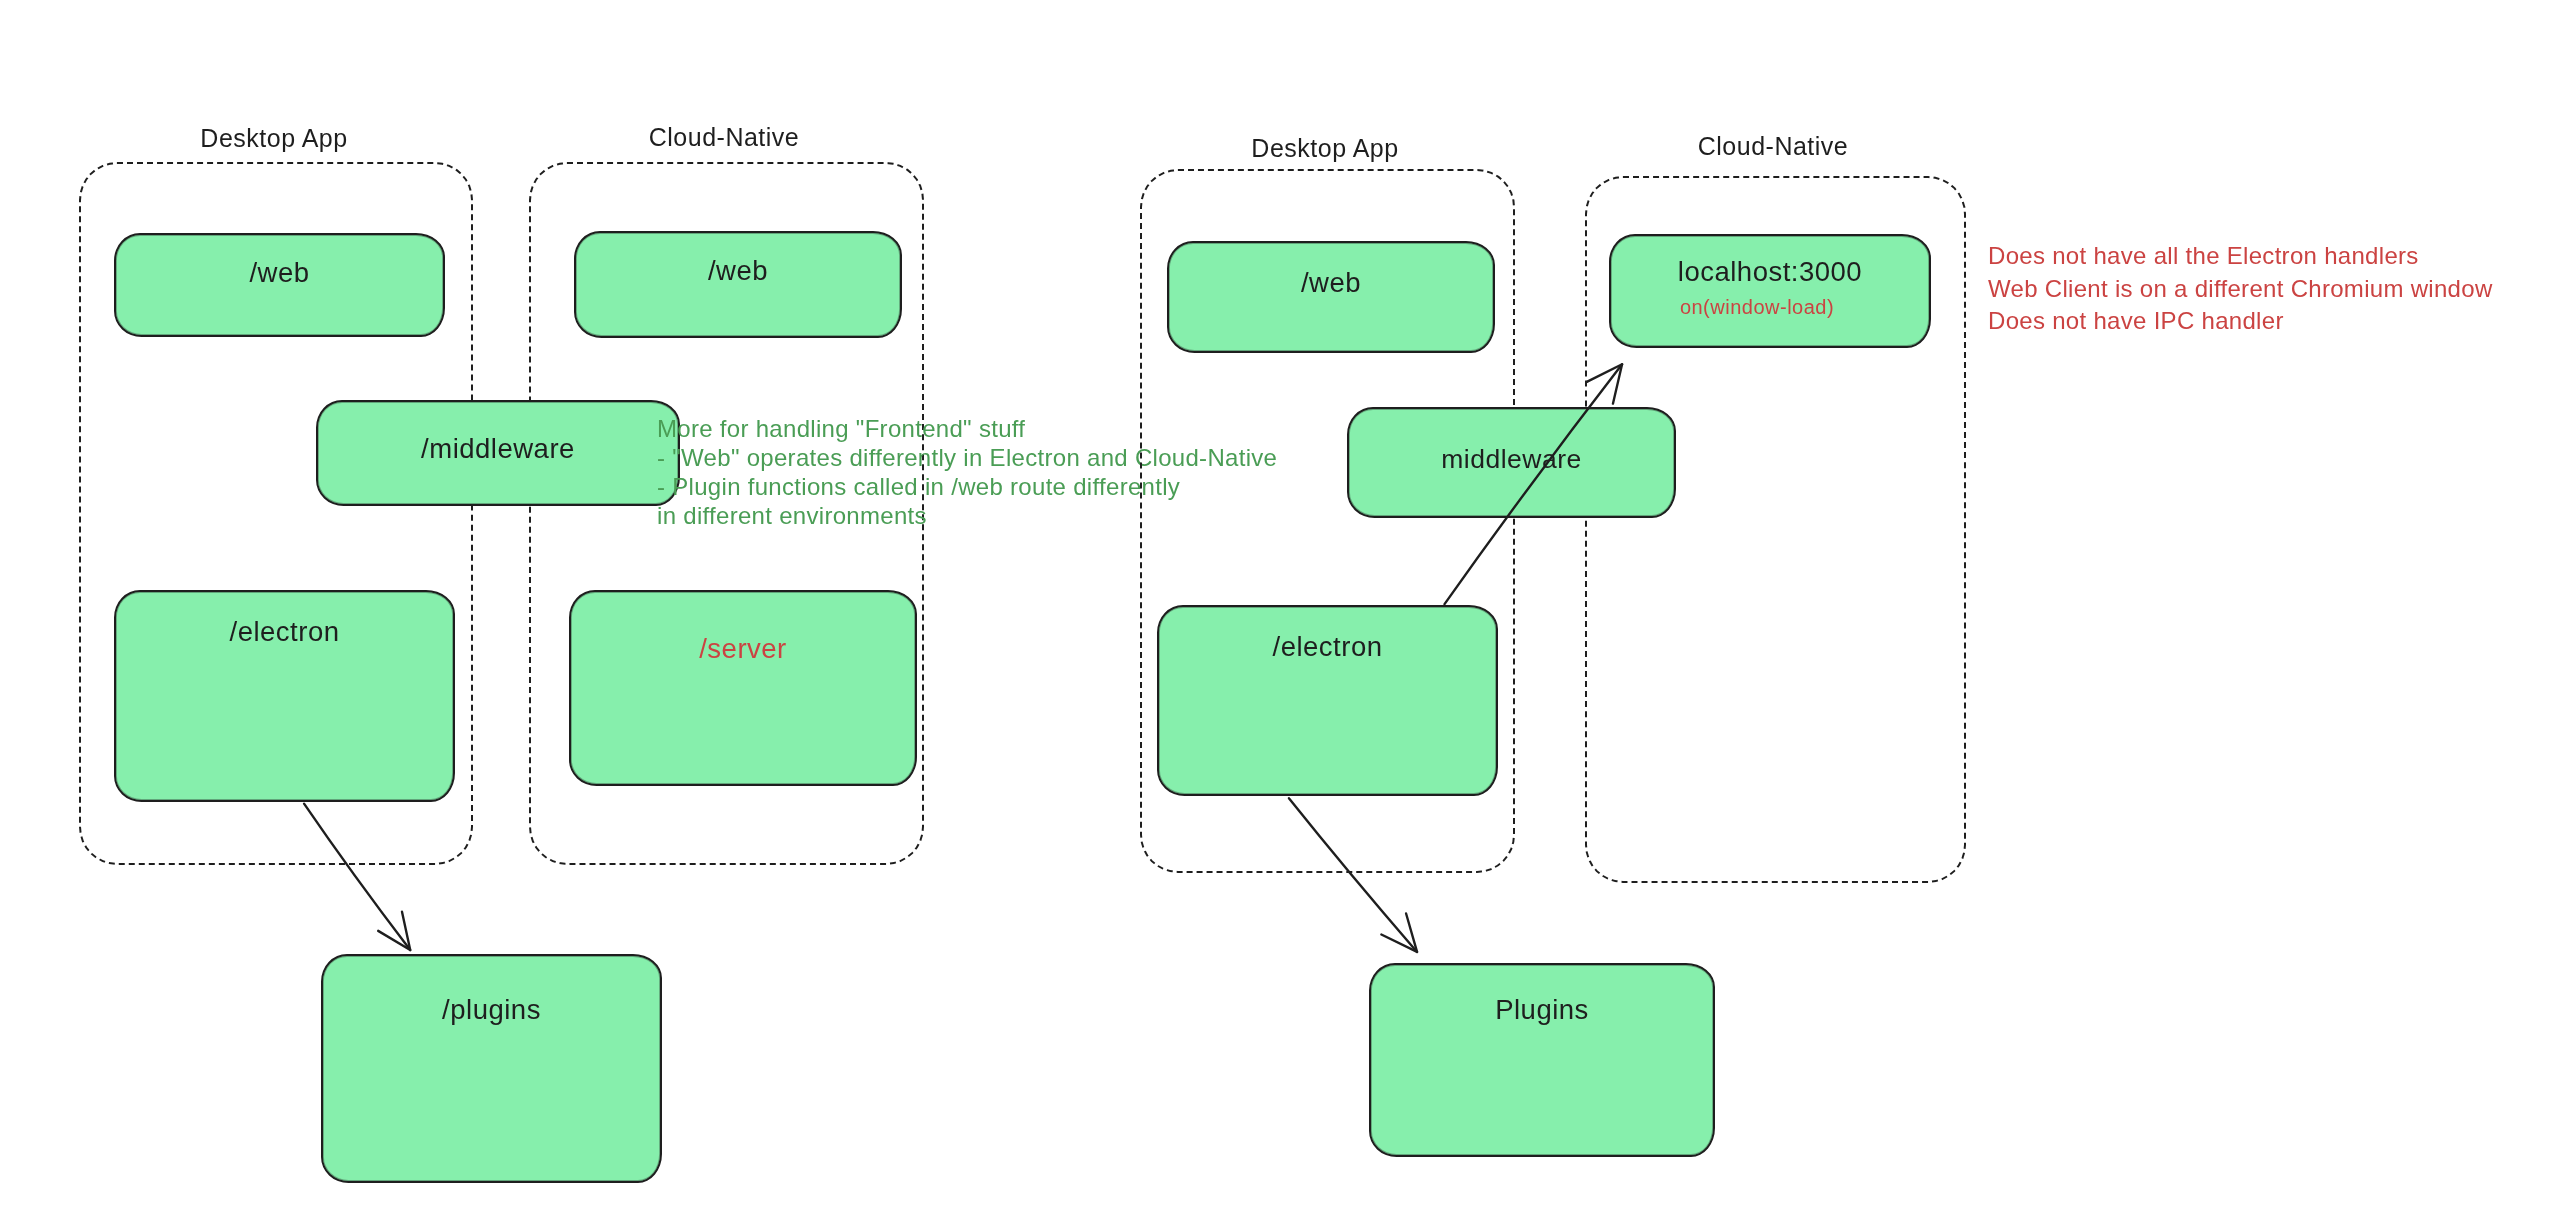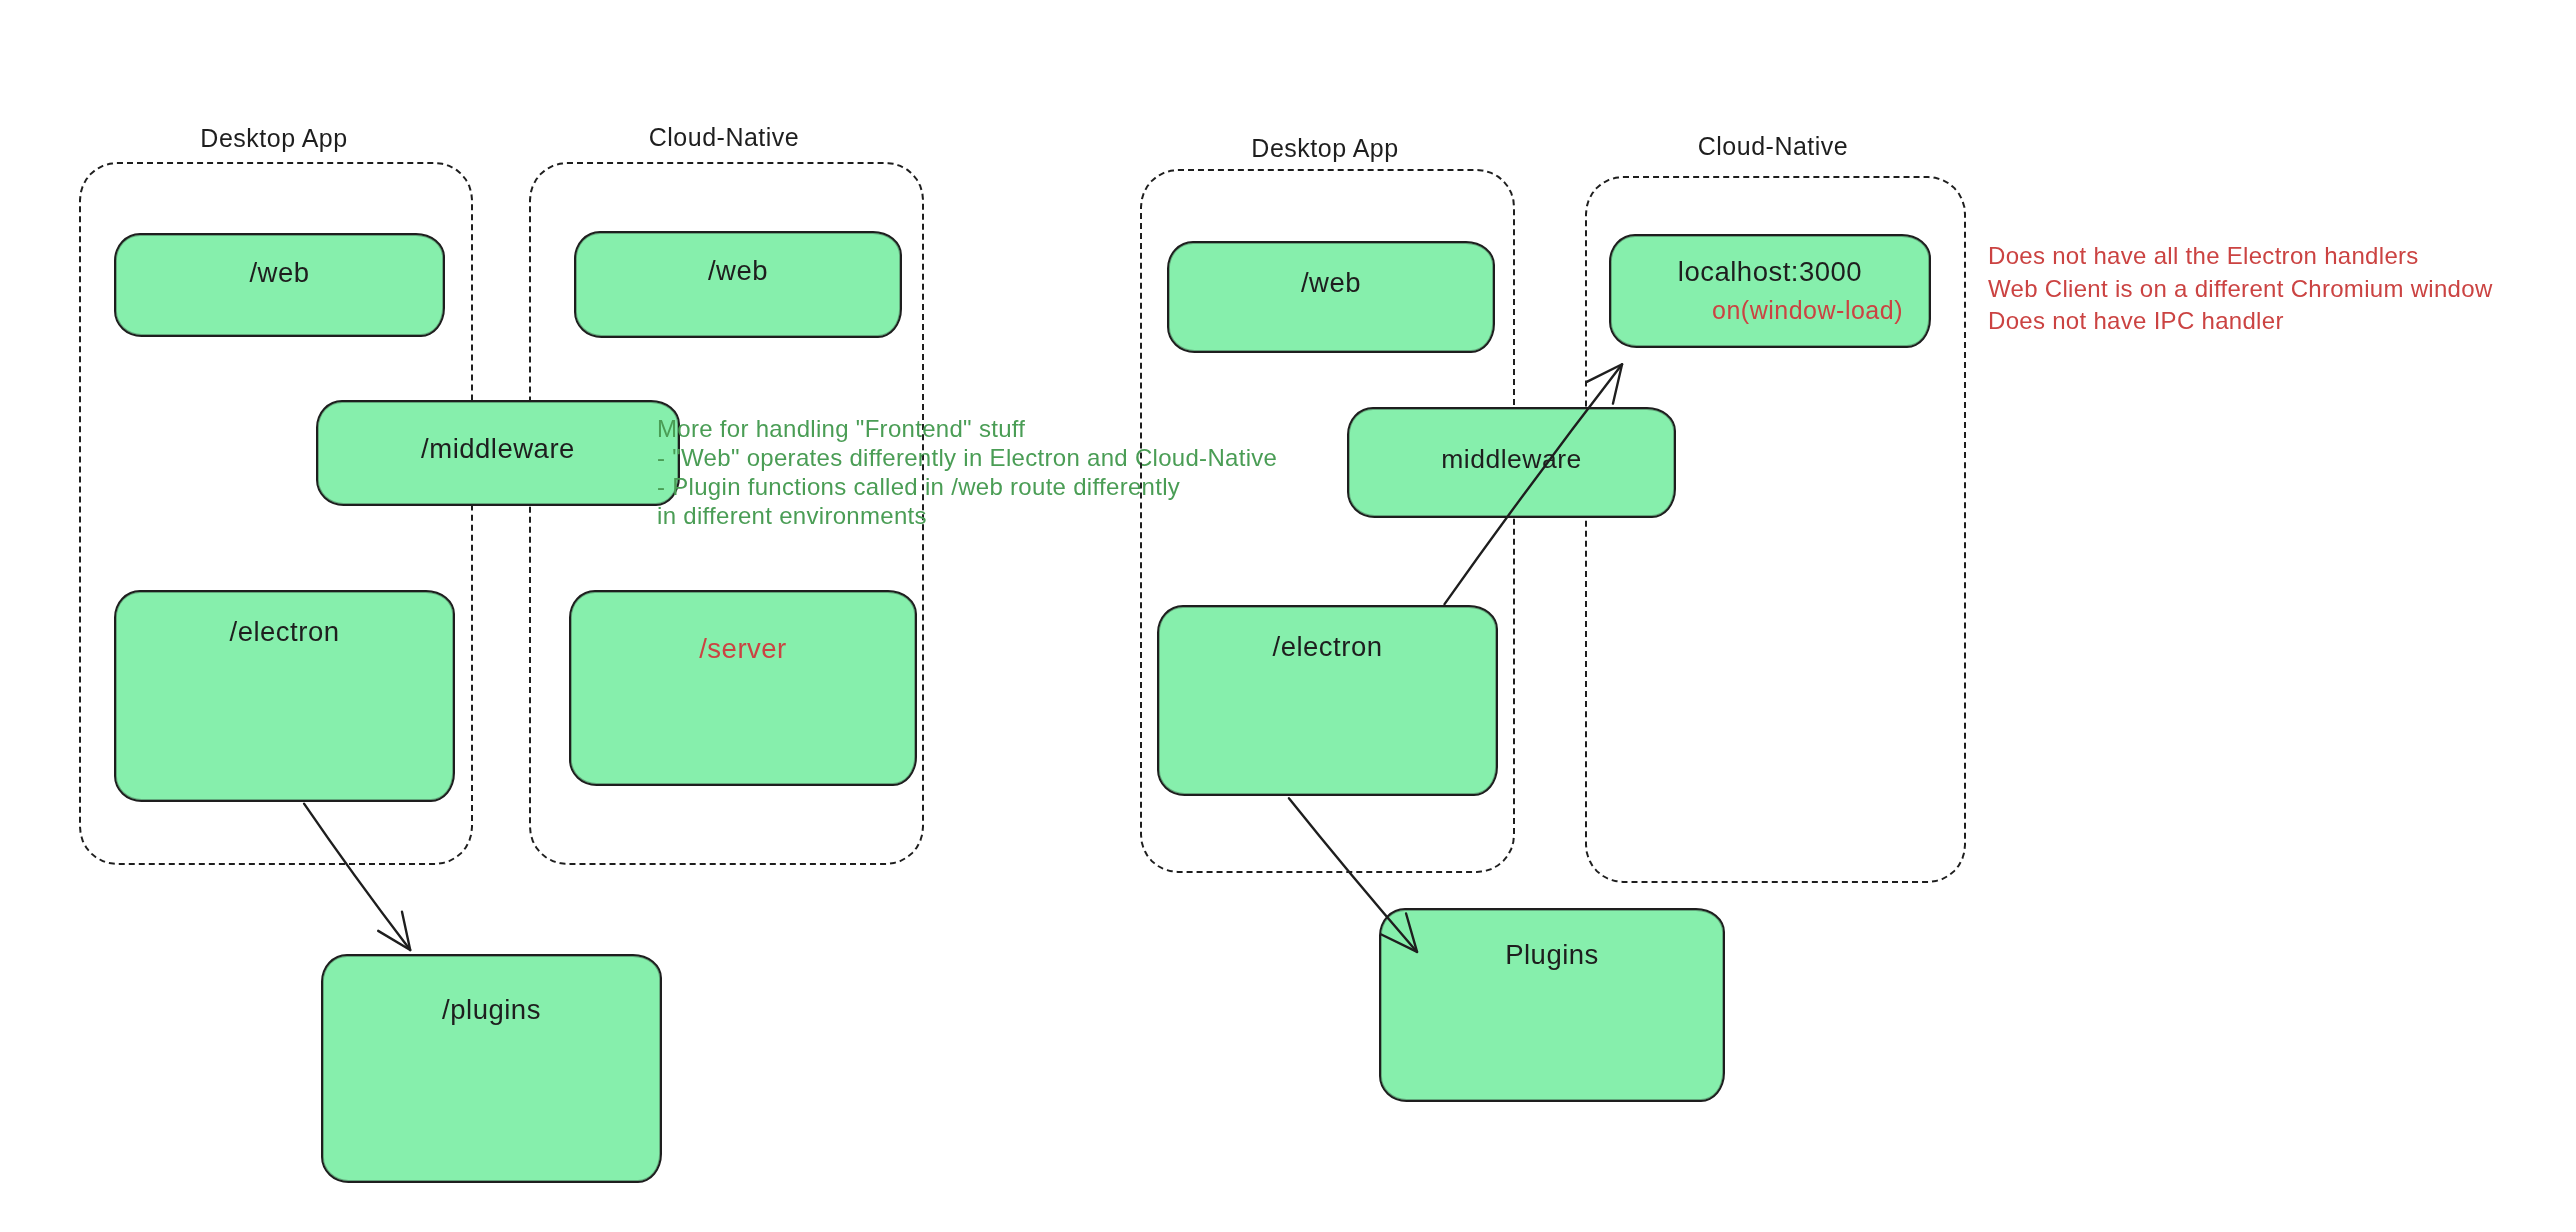--- a/index.html
+++ b/index.html
@@ -52,26 +52,26 @@
   .b-pl1{left:321px;top:954px;width:341px;height:229px;padding-top:38px;}
   
   .c3{left:1140px;top:169px;width:371px;height:700px;}
   .c4{left:1585px;top:176px;width:377px;height:703px;}
   .gl3{left:1325px;top:134px;}
   .gl4{left:1773px;top:132px;}
   .b-web3{left:1167px;top:241px;width:328px;height:112px;padding-top:24px;}
   .b-lh{left:1609px;top:234px;width:322px;height:114px;padding-top:20px;}
   .b-lh .sub{
     display:block;margin-top:8.2px;
-    text-align:right;padding-right:26px;
-    font-size:25px;color:#cb4342;
+    padding-right:26px;
+    font-size:20px;color:#cb4342;
   }
   .b-mw2{left:1347px;top:407px;width:329px;height:111px;padding-top:35px;font-size:26.5px;}
   .b-el2{left:1157px;top:605px;width:341px;height:191px;padding-top:24px;}
-  .b-pl2{left:1369px;top:908px;width:346px;height:194px;padding-top:29px;margin-left:10px;}
+  .b-pl2{left:1369px;top:963px;width:346px;height:194px;padding-top:29px;}
   
   .note{position:absolute;font-size:24px;letter-spacing:0.3px;white-space:nowrap;}
   .note .line{display:block;}
   .note-green{left:657px;top:414px;color:#4a9d55;line-height:29px;}
   .note-red{left:1988px;top:240px;color:#cb4342;line-height:32.5px;}
   .red-text{color:#cb4342;}
   
   .arrows{
     position:absolute;left:0;top:0;width:2576px;height:1232px;
     pointer-events:none;z-index:10;

